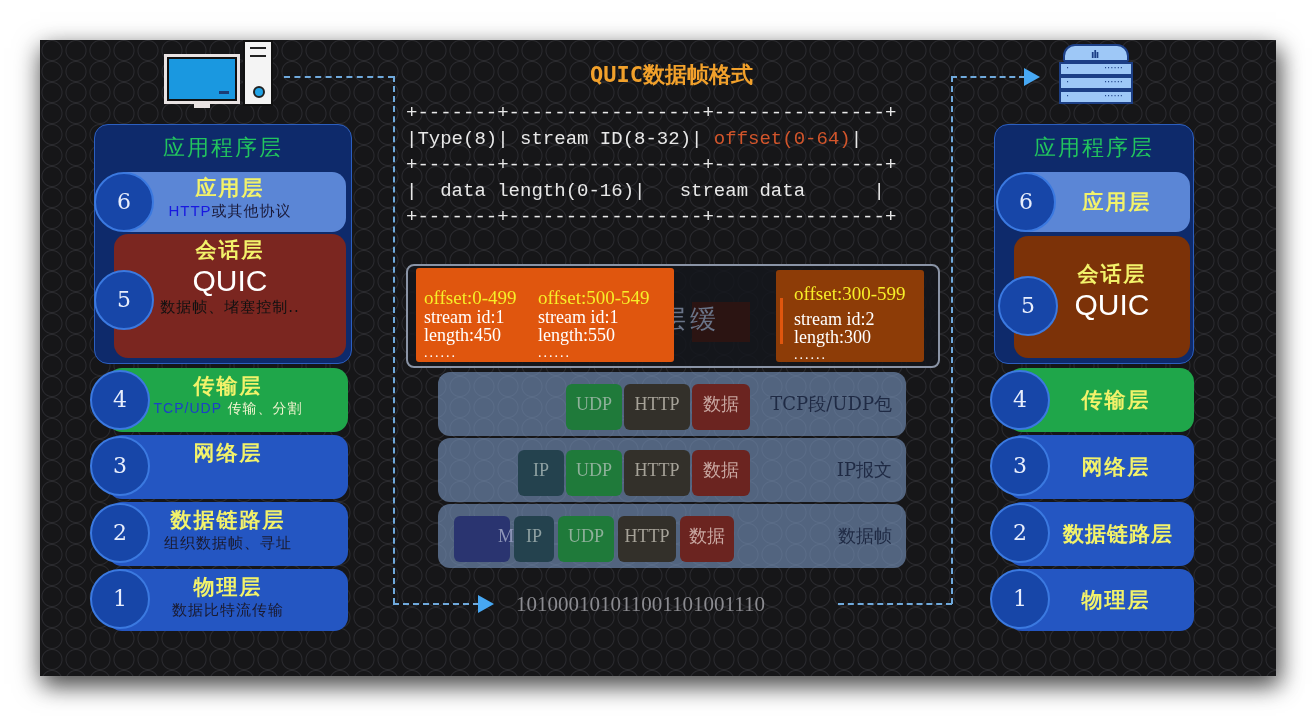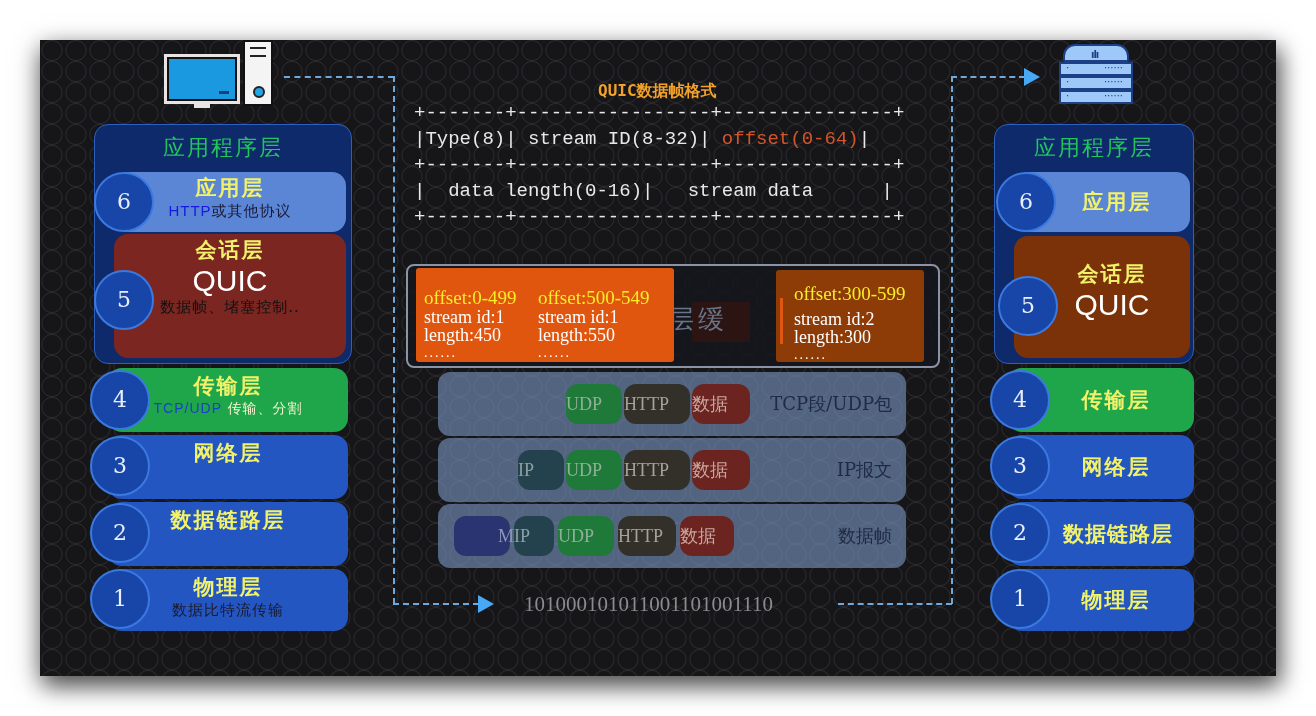--- a/index.html
+++ b/index.html
@@ -8,21 +8,21 @@
 
   .stage {
     position: absolute; left: 40px; top: 40px; width: 1236px; height: 636px;
     background-color: #161618;
     background-image:
       radial-gradient(circle at 50% 50%, transparent 9px, rgba(60,60,66,0.55) 10px, transparent 11px);
     background-size: 24px 21px;
     box-shadow: 0 8px 24px rgba(0,0,0,0.55), 6px 10px 20px rgba(0,0,0,0.35);
     overflow: hidden;
   }
-  .abs { position: absolute; padding-left: 8px; }
+  .abs { position: absolute; }
 
   
   .monitor { left: 124px; top: 14px; width: 76px; height: 50px; background: #111; border: 3px solid #e9e3e3; }
   .monitor-screen { position: absolute; left: 2px; top: 2px; right: 2px; bottom: 2px; background: #1a98e0; }
   .monitor-led { position: absolute; right: 6px; bottom: 5px; width: 10px; height: 3px; background: #1b3c75; }
   .monitor-stand { left: 154px; top: 64px; width: 16px; height: 4px; background: #e9e3e3; }
   .tower { left: 203px; top: 0px; width: 30px; height: 66px; background: #f4f4f4; border: 2px solid #111; }
   .tower-line { position: absolute; left: 5px; width: 16px; height: 2px; background: #222; }
   .tower-btn { position: absolute; left: 8px; bottom: 6px; width: 12px; height: 12px; border-radius: 50%; border: 2px solid #222; background: #22a4e6; }
 
@@ -56,39 +56,39 @@
   .layer-sub { display: block; font-size: 15px; color: #1a1a2e; letter-spacing: 1px; }
   .c-app { background: #5b86d6; }
   .c-session { background: #7b2620; }
   .c-session-r { background: #7c3208; }
   .c-transport { background: #1fa64a; }
   .c-blue { background: #2456c2; }
   .blue-word { color: #1818e0; font-family: "Liberation Sans", sans-serif; }
   .quic-big { display: block; color: #ffffff; font-size: 30px; font-family: "Liberation Sans", sans-serif; line-height: 34px; }
 
   
-  .fmt-title { left: 550px; top: 41px; color: #f2a12b; font-size: 16px; font-weight: bold; font-family: "DejaVu Sans Mono", monospace; }
+  .fmt-title { left: 550px; top: 20px; color: #f2a12b; font-size: 22px; font-weight: bold; font-family: "DejaVu Sans Mono", monospace; }
   .ascii { left: 366px; top: 60px; color: #e8e8e8; font-family: "Liberation Mono", monospace; font-size: 19px; line-height: 26px; white-space: pre; }
   .ascii .orange { color: #d2552b; }
 
   
   .buffer { left: 366px; top: 224px; width: 534px; height: 104px; border: 2px solid #8a94a6; border-radius: 8px; background: rgba(20,22,28,0.85); }
   .buffer-ghost { left: 590px; top: 262px; color: #6a7488; font-size: 26px; font-family: "DejaVu Serif", serif; letter-spacing: 4px; }
   .ghost-dark { left: 652px; top: 262px; width: 58px; height: 40px; background: #2b1412; }
   .frame { position: absolute; padding: 20px 0 0 6px; font-family: "Liberation Serif", serif; }
   .frame .f-offset { display: block; color: #f7ee28; font-size: 19px; line-height: 20px; }
   .frame .f-line { display: block; color: #ffffff; font-size: 18px; line-height: 18px; }
   .frame .f-dots { display: block; color: #ffffff; font-size: 14px; line-height: 18px; letter-spacing: 2px; }
   .frame-a { left: 376px; top: 228px; width: 258px; height: 94px; background: #e0560e; border-radius: 3px; }
   .frame-c { left: 736px; top: 230px; width: 148px; height: 92px; background: #8d3c07; border-radius: 3px; }
   .frame-c .bar { position: absolute; left: 4px; top: 28px; width: 3px; height: 46px; background: #e0560e; }
 
   
   .enc-row { position: absolute; left: 398px; width: 468px; height: 64px; background: rgba(120,148,190,0.62); border-radius: 12px; }
-  .pkt { position: absolute; top: 12px; height: 40px; line-height: 40px; text-align: left; font-family: "Liberation Serif", serif; font-size: 18px; color: #a9b2a0; border-radius: 12px; }
+  .pkt { position: absolute; top: 12px; height: 46px; line-height: 40px; text-align: center; font-family: "Liberation Serif", serif; font-size: 18px; color: #a9b2a0; border-radius: 6px; }
   .pkt-mac { background: #2a3470; color: #8d95b8; }
   .pkt-ip { background: #24424e; color: #8ea0a2; }
   .pkt-udp { background: #1f7a3a; color: #8fb19a; }
   .pkt-http { background: #33302a; color: #a6a298; }
   .pkt-data { background: #6b2420; color: #c9a8a2; }
   .enc-label { position: absolute; right: 14px; top: 12px; line-height: 40px; font-size: 18px; color: #1f2a44; font-family: "DejaVu Serif", serif; }
 
   .bits { left: 476px; top: 552px; color: #8b8b90; font-size: 21px; font-family: "Liberation Serif", serif; letter-spacing: 0; }
 </style>
 </head>
@@ -158,20 +158,21 @@
   </div>
   <div class="layer-num" style="left:50px; top:330px;">4</div>
 
   <div class="layer c-blue" style="left:68px; top:395px; width:240px; height:64px;">
     <span class="layer-title" style="margin-top:4px;">网络层</span>
   </div>
   <div class="layer-num" style="left:50px; top:396px;">3</div>
 
   <div class="layer c-blue" style="left:68px; top:462px; width:240px; height:64px;">
     <span class="layer-title" style="margin-top:4px;">数据链路层</span>
+    <span class="layer-sub">组织数据帧、寻址</span>
   </div>
   <div class="layer-num" style="left:50px; top:463px;">2</div>
 
   <div class="layer c-blue" style="left:68px; top:529px; width:240px; height:62px;">
     <span class="layer-title" style="margin-top:4px;">物理层</span>
     <span class="layer-sub">数据比特流传输</span>
   </div>
   <div class="layer-num" style="left:50px; top:529px;">1</div>
 
   <div class="abs fmt-title">QUIC数据帧格式</div>

